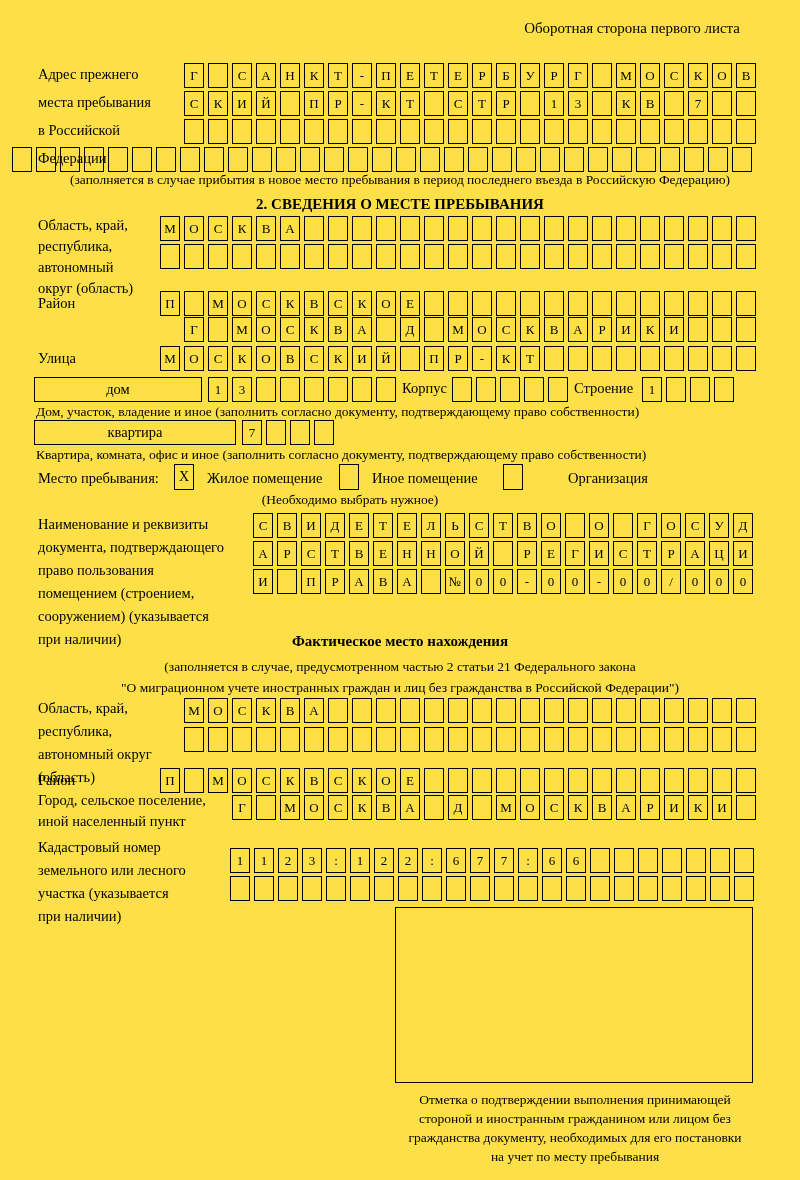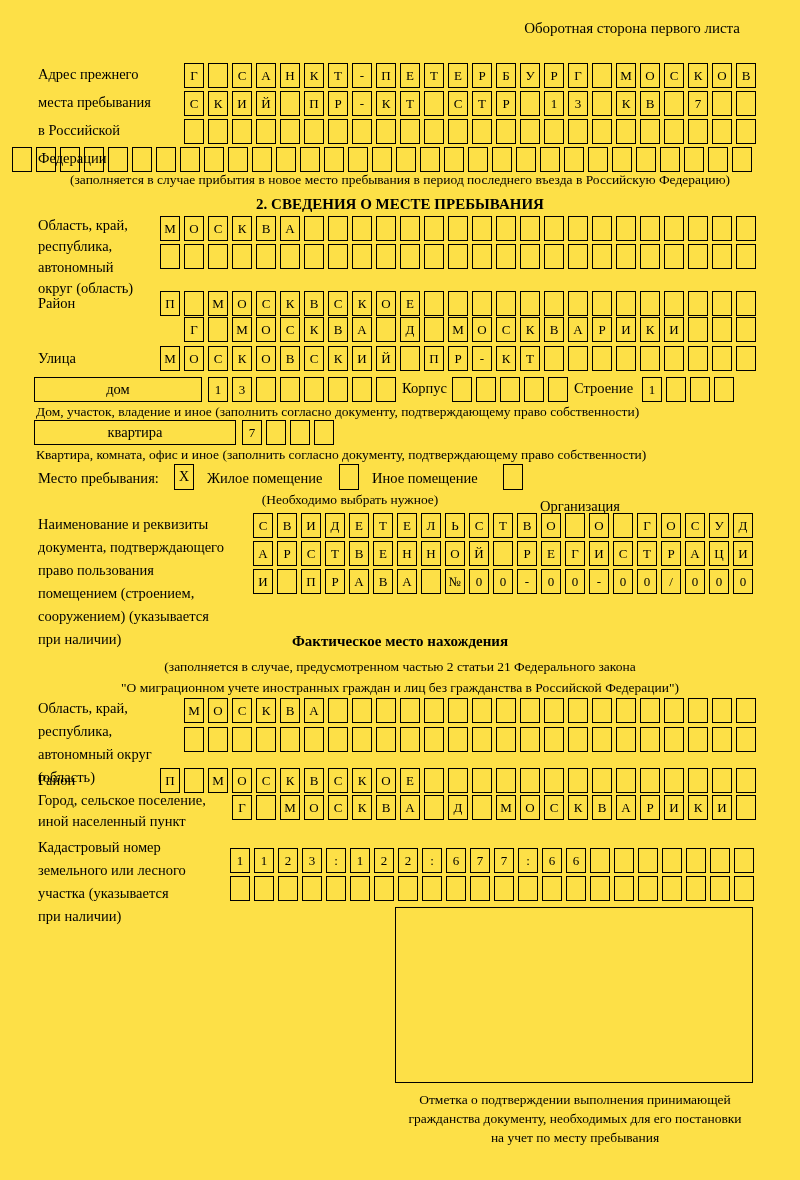--- a/index.html
+++ b/index.html
@@ -332,21 +332,21 @@
       <span class="cell"></span>
     </div>
   <div class="abs small" style="top:447px;left:36px;">Квартира, комната, офис и иное (заполнить согласно документу, подтверждающему право собственности)</div>
 
   <div class="abs lbl" style="top:468px;left:38px;">Место пребывания:</div>
   <div class="abs checkbox" style="top:464px;left:174px;">X</div>
   <div class="abs lbl" style="top:468px;left:207px;">Жилое помещение</div>
   <div class="abs checkbox" style="top:464px;left:339px;"></div>
   <div class="abs lbl" style="top:468px;left:372px;">Иное помещение</div>
   <div class="abs checkbox" style="top:464px;left:503px;"></div>
-  <div class="abs lbl" style="top:468px;left:540px;margin-top:28px;">Организация</div>
+  <div class="abs lbl" style="top:468px;left:568px;">Организация</div>
   <div class="abs small center" style="top:492px;left:150px;width:400px;">(Необходимо выбрать нужное)</div>
 
   <div class="abs" style="top:513px;left:38px;">
     <div class="lbl2">Наименование и реквизиты</div>
     <div class="lbl2">документа, подтверждающего</div>
     <div class="lbl2">право пользования</div>
     <div class="lbl2">помещением (строением,</div>
     <div class="lbl2">сооружением) (указывается</div>
     <div class="lbl2">при наличии)</div>
   </div>
@@ -592,17 +592,18 @@
       <span class="cell"></span>
       <span class="cell"></span>
       <span class="cell"></span>
       <span class="cell"></span>
       <span class="cell"></span>
     </div>
 
   <div id="stamp-box" class="abs" style="top:907px;left:395px;width:358px;height:176px;"></div>
   <div class="abs center" style="top:1090px;left:380px;width:390px;">
     <div class="small" style="line-height:19px;white-space:normal;">Отметка о подтверждении выполнения принимающей</div>
+    <div class="small" style="line-height:19px;white-space:normal;">стороной и иностранным гражданином или лицом без</div>
     <div class="small" style="line-height:19px;white-space:normal;">гражданства документу, необходимых для его постановки</div>
     <div class="small" style="line-height:19px;white-space:normal;">на учет по месту пребывания</div>
   </div>
 
 </div>
 
 </body></html>

